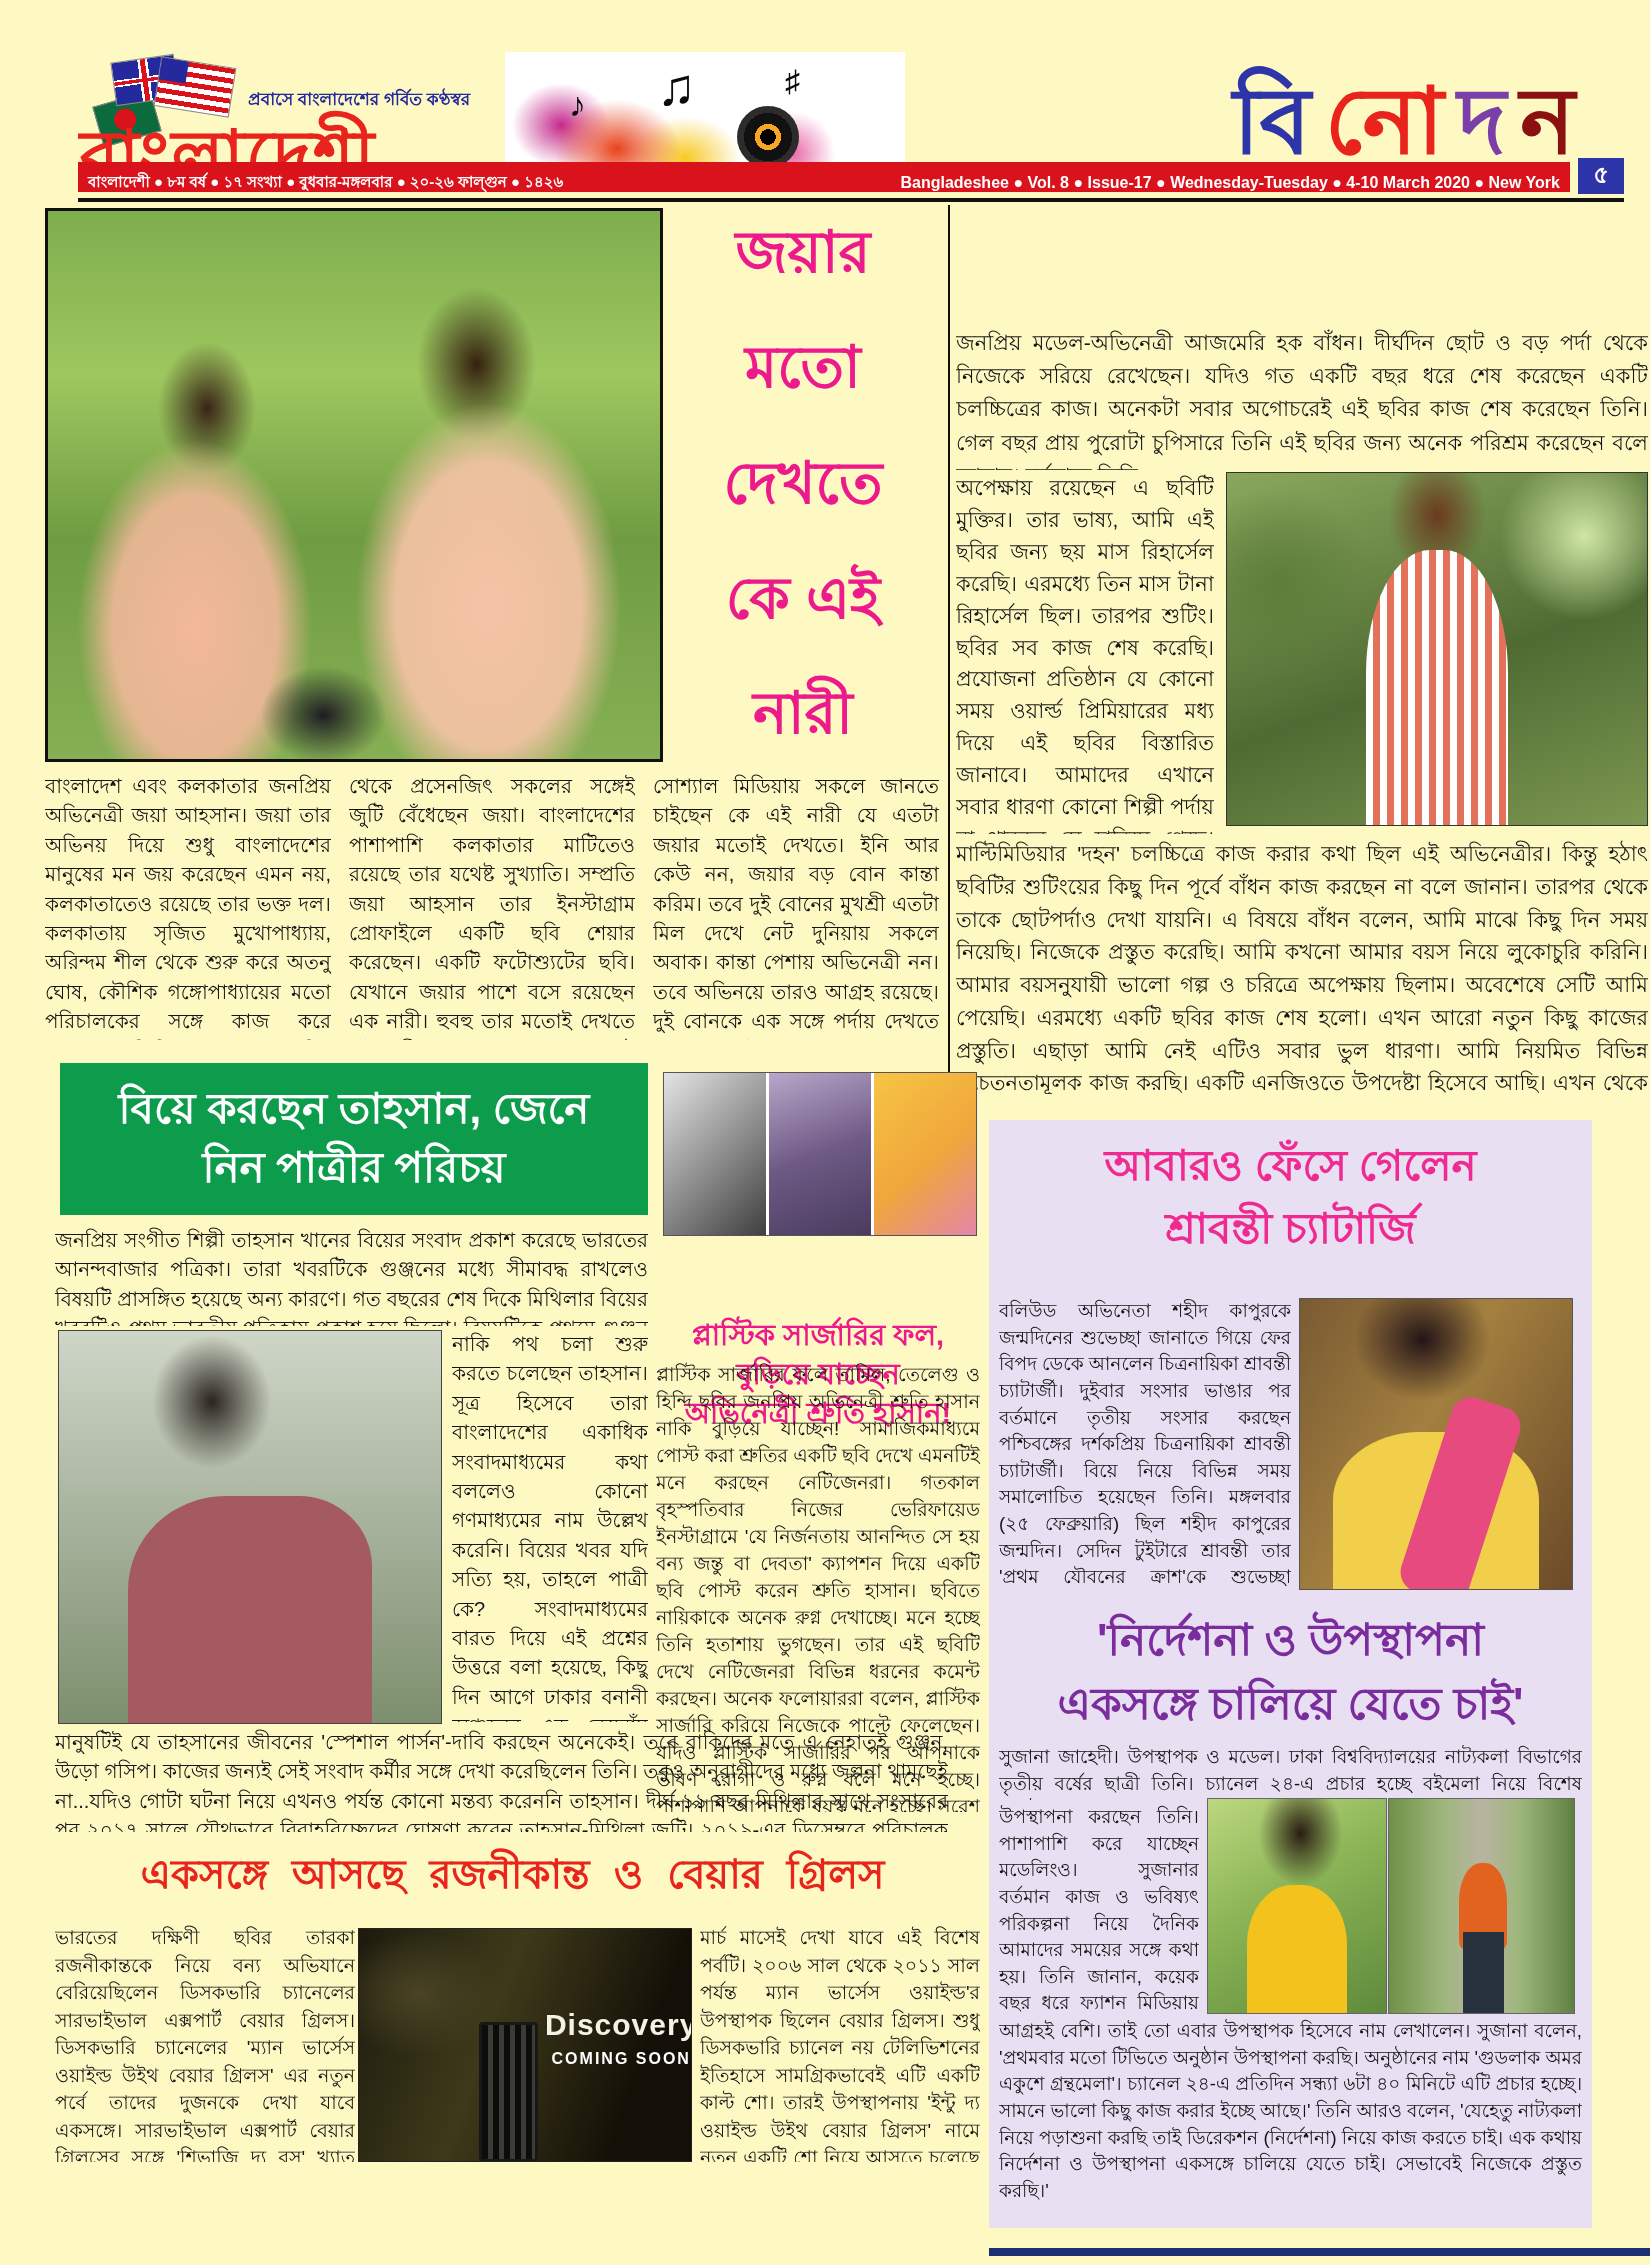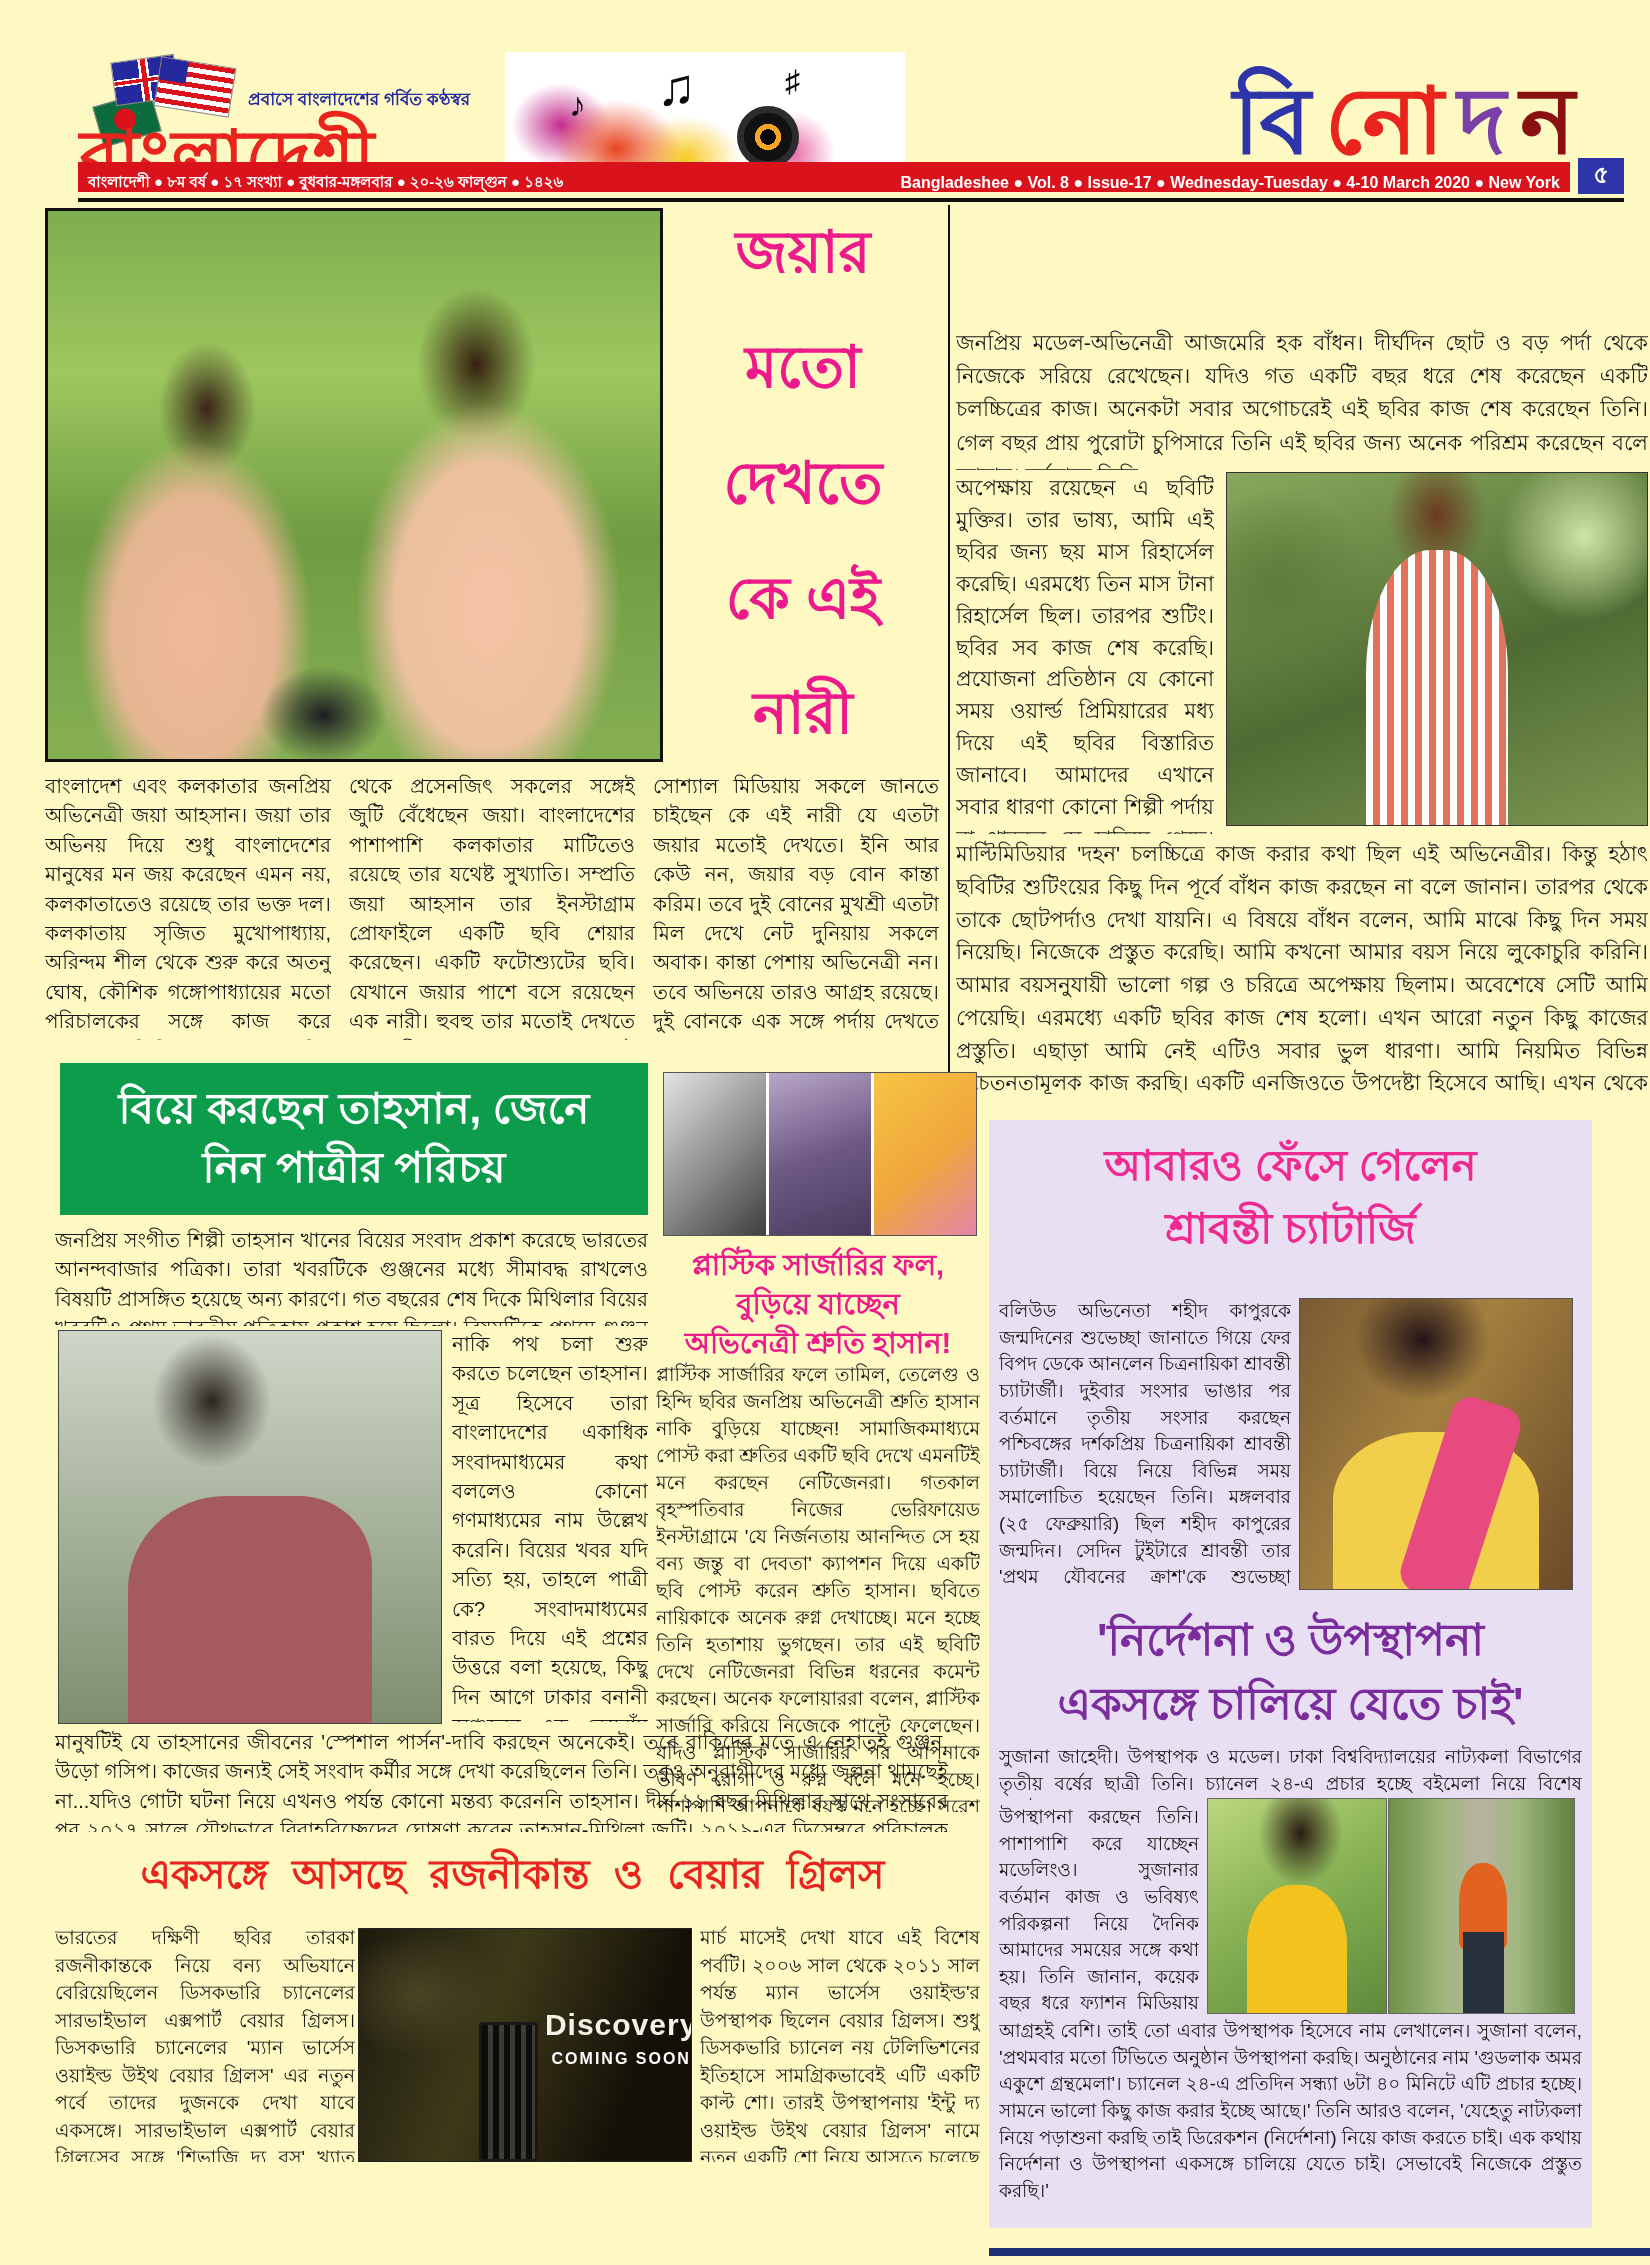--- a/index.html
+++ b/index.html
@@ -176,21 +176,21 @@
     <div class="dress-maroon"></div>
   </div>
   <div class="abs body-text" style="left:452px;top:1330px;width:196px;height:392px;">নাকি পথ চলা শুরু করতে চলেছেন তাহসান। সূত্র হিসেবে তারা বাংলাদেশের একাধিক সংবাদমাধ্যমের কথা বললেও কোনো গণমাধ্যমের নাম উল্লেখ করেনি। বিয়ের খবর যদি সত্যি হয়, তাহলে পাত্রী কে? সংবাদমাধ্যমের বারত দিয়ে এই প্রশ্নের উত্তরে বলা হয়েছে, কিছু দিন আগে ঢাকার বনানী অঞ্চলের এক রেস্তরাঁয় জনৈক সংবাদ কর্মীর সঙ্গে বেশ কিছু খোশ সময় কাটাতে দেখা যায় তাকে। সে কথা প্রকাশ্যে আসতেই সোশ্যাল মিডিয়ায় শুরু হয়েছে জোর চর্চা। ওই</div>
   <div class="abs body-text" style="left:55px;top:1728px;width:893px;height:104px;">মানুষটিই যে তাহসানের জীবনের 'স্পেশাল পার্সন'-দাবি করছেন অনেকেই। তবে বাকিদের মতে এ নেহাতই গুঞ্জন, উড়ো গসিপ। কাজের জন্যই সেই সংবাদ কর্মীর সঙ্গে দেখা করেছিলেন তিনি। তবুও অনুরাগীদের মধ্যে জল্পনা থামছেই না...যদিও গোটা ঘটনা নিয়ে এখনও পর্যন্ত কোনো মন্তব্য করেননি তাহসান। দীর্ঘ ১১ বছর মিথিলার সাথে সংসারের পর ২০১৭ সালে যৌথভাবে বিবাহবিচ্ছেদের ঘোষণা করেন তাহসান-মিথিলা জুটি। ২০১৯-এর ডিসেম্বরে পরিচালক সৃজিত মুখোপাধ্যায়ের সাথে সাতপাকে বাঁধা পড়েন মিথিলা।</div>
 
   <div class="abs strip photo" style="left:663px;top:1072px;width:312px;height:162px;border:1px solid #555;">
     <div class="seg-bw"></div>
     <div class="seg-purple"></div>
     <div class="seg-yellow"></div>
   </div>
-  <div class="abs headline-pink" style="left:656px;top:1246px;width:324px;font-size:29px;line-height:1.35;">
+  <div class="abs headline-pink" style="left:656px;top:1316px;width:324px;font-size:29px;line-height:1.35;">
     <div>প্লাস্টিক সার্জারির ফল,</div>
     <div>বুড়িয়ে যাচ্ছেন</div>
     <div>অভিনেত্রী শ্রুতি হাসান!</div>
   </div>
   <div class="abs body-text" style="left:656px;top:1362px;width:324px;height:450px;font-size:19px;line-height:1.42;">প্লাস্টিক সার্জারির ফলে তামিল, তেলেগু ও হিন্দি ছবির জনপ্রিয় অভিনেত্রী শ্রুতি হাসান নাকি বুড়িয়ে যাচ্ছেন! সামাজিকমাধ্যমে পোস্ট করা শ্রুতির একটি ছবি দেখে এমনটিই মনে করছেন নেটিজেনরা। গতকাল বৃহস্পতিবার নিজের ভেরিফায়েড ইনস্টাগ্রামে 'যে নির্জনতায় আনন্দিত সে হয় বন্য জন্তু বা দেবতা' ক্যাপশন দিয়ে একটি ছবি পোস্ট করেন শ্রুতি হাসান। ছবিতে নায়িকাকে অনেক রুগ্ন দেখাচ্ছে। মনে হচ্ছে তিনি হতাশায় ভুগছেন। তার এই ছবিটি দেখে নেটিজেনরা বিভিন্ন ধরনের কমেন্ট করছেন। অনেক ফলোয়াররা বলেন, প্লাস্টিক সার্জারি করিয়ে নিজেকে পাল্টে ফেলেছেন। যদিও প্লাস্টিক সার্জারির পর আপনাকে ভীষণ রোগা ও রুগ্ন বলে মনে হচ্ছে। পাশাপাশি আপনাকে বয়স্ক মনে হচ্ছে। সুরেশ রব্ড নামের এক ফলোয়ার প্রতিবেদক বলেন, কোনো ধরনের মেকআপ ছাড়া চেহারাটি হলো আসল সৌন্দর্য। কিন্তু আসলে কী হয়েছে! আমি আপনার চোখে একাকিত্ব ও কষ্ট দেখতে পাচ্ছি। কোনো কিছু হয়তো আপনাকে প্রচুর ধকল দিচ্ছে।</div>
 
   <div class="abs lavender" style="left:989px;top:1120px;width:603px;height:1108px;"></div>
 
   <div class="abs headline-magenta" style="left:999px;top:1134px;width:583px;font-size:42px;">
     <div>আবারও ফেঁসে গেলেন</div>

